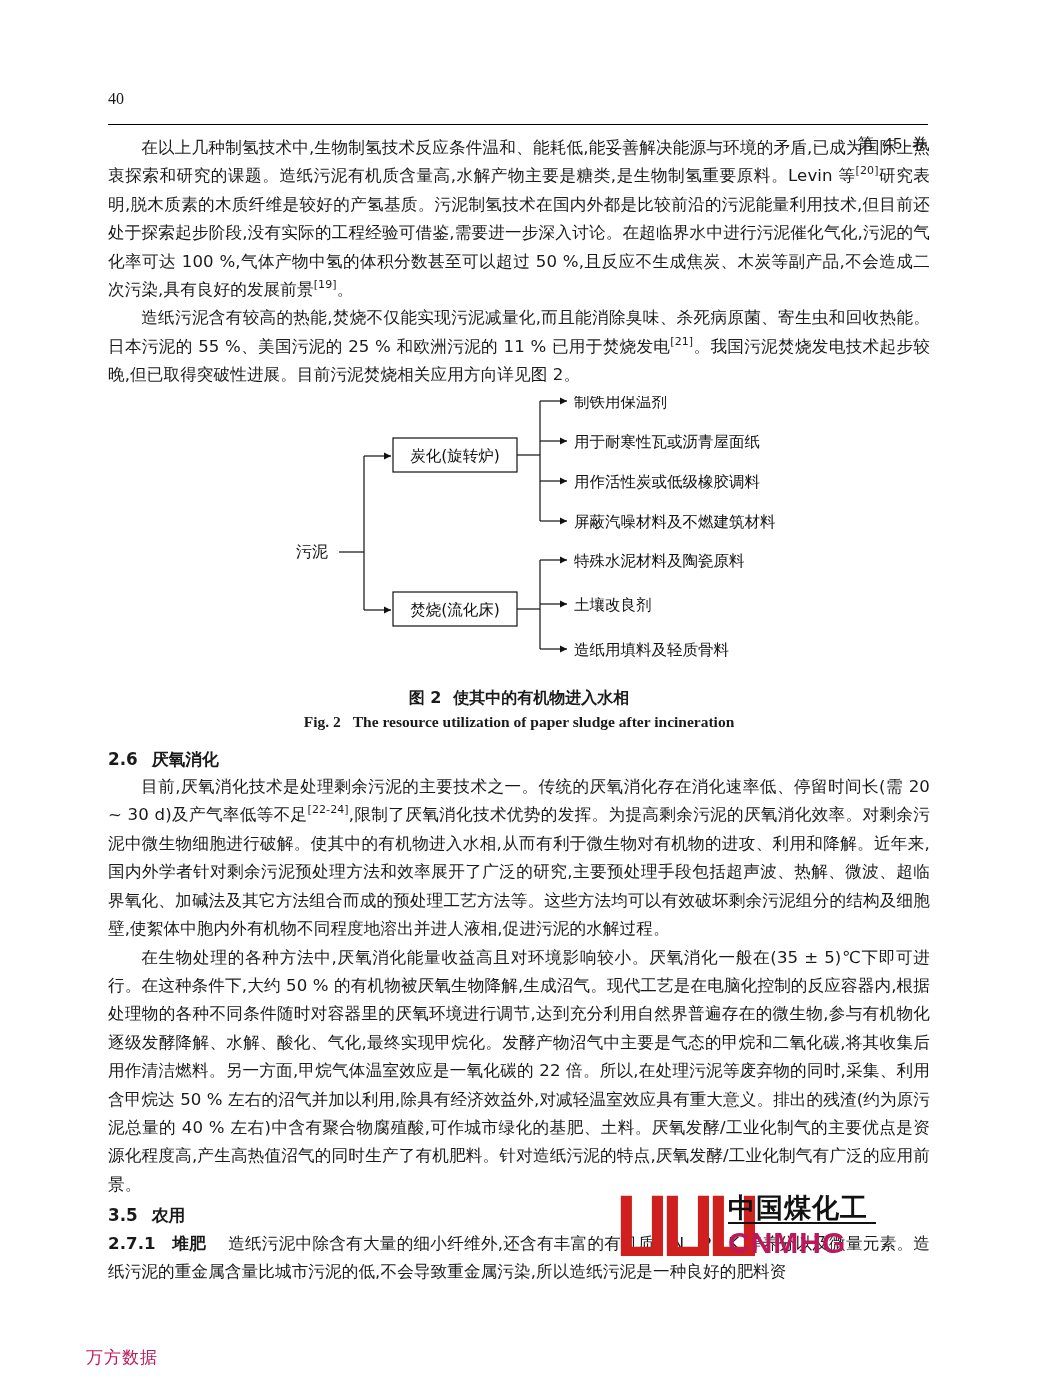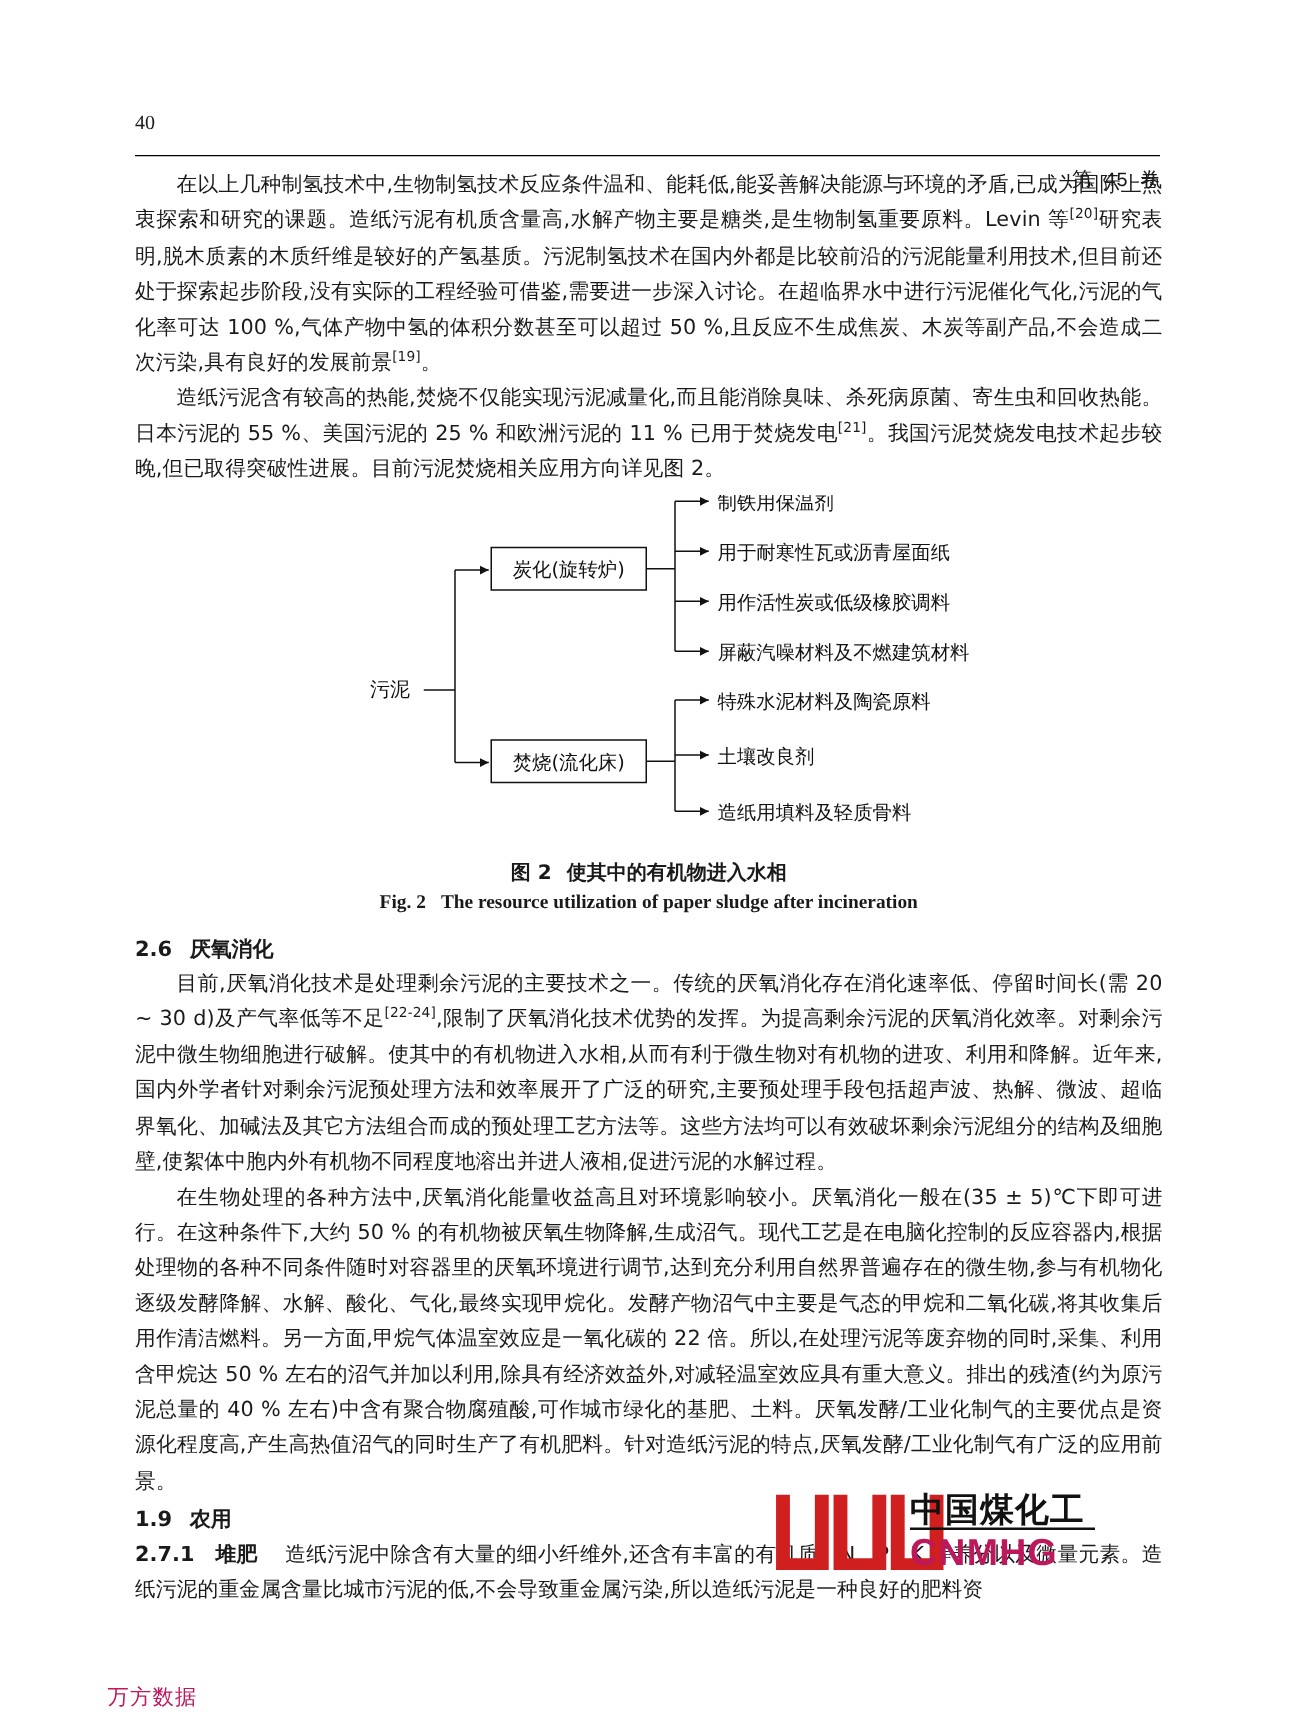--- a/index.html
+++ b/index.html
@@ -263,21 +263,21 @@
     </div>
 
     <h3 class="section" style="margin-top:14px;">
       <span class="num">2.6</span><span>厌氧消化</span>
     </h3>
 
     <p class="para">目前,厌氧消化技术是处理剩余污泥的主要技术之一。传统的厌氧消化存在消化速率低、停留时间长(需 20 ~ 30 d)及产气率低等不足<sup class="ref">[22-24]</sup>,限制了厌氧消化技术优势的发挥。为提高剩余污泥的厌氧消化效率。对剩余污泥中微生物细胞进行破解。使其中的有机物进入水相,从而有利于微生物对有机物的进攻、利用和降解。近年来,国内外学者针对剩余污泥预处理方法和效率展开了广泛的研究,主要预处理手段包括超声波、热解、微波、超临界氧化、加碱法及其它方法组合而成的预处理工艺方法等。这些方法均可以有效破坏剩余污泥组分的结构及细胞壁,使絮体中胞内外有机物不同程度地溶出并进人液相,促进污泥的水解过程。</p>
     <p class="para">在生物处理的各种方法中,厌氧消化能量收益高且对环境影响较小。厌氧消化一般在(35 ± 5)℃下即可进行。在这种条件下,大约 50 % 的有机物被厌氧生物降解,生成沼气。现代工艺是在电脑化控制的反应容器内,根据处理物的各种不同条件随时对容器里的厌氧环境进行调节,达到充分利用自然界普遍存在的微生物,参与有机物化逐级发酵降解、水解、酸化、气化,最终实现甲烷化。发酵产物沼气中主要是气态的甲烷和二氧化碳,将其收集后用作清洁燃料。另一方面,甲烷气体温室效应是一氧化碳的 22 倍。所以,在处理污泥等废弃物的同时,采集、利用含甲烷达 50 % 左右的沼气并加以利用,除具有经济效益外,对减轻温室效应具有重大意义。排出的残渣(约为原污泥总量的 40 % 左右)中含有聚合物腐殖酸,可作城市绿化的基肥、土料。厌氧发酵/工业化制气的主要优点是资源化程度高,产生高热值沼气的同时生产了有机肥料。针对造纸污泥的特点,厌氧发酵/工业化制气有广泛的应用前景。</p>
 
     <h3 class="section">
-      <span class="num">1.9</span><span>农用</span>
+      <span class="num">3.5</span><span>农用</span>
     </h3>
 
     <p class="para noindent"><span class="sub-head">2.7.1</span>&nbsp;&nbsp;&nbsp;<span class="sub-head">堆肥</span>&nbsp;&nbsp;&nbsp;&nbsp;<span>造纸污泥中除含有大量的细小纤维外,还含有丰富的有机质、N、P、K 等养分以及微量元素。造纸污泥的重金属含量比城市污泥的低,不会导致重金属污染,所以造纸污泥是一种良好的肥料资</span></p>
 
   </div>
 
   <div class="watermark">
     <div class="wm-red">∐∐∐</div>
     <div class="wm-cn">中国煤化工</div>
     <div class="wm-bar"></div>

